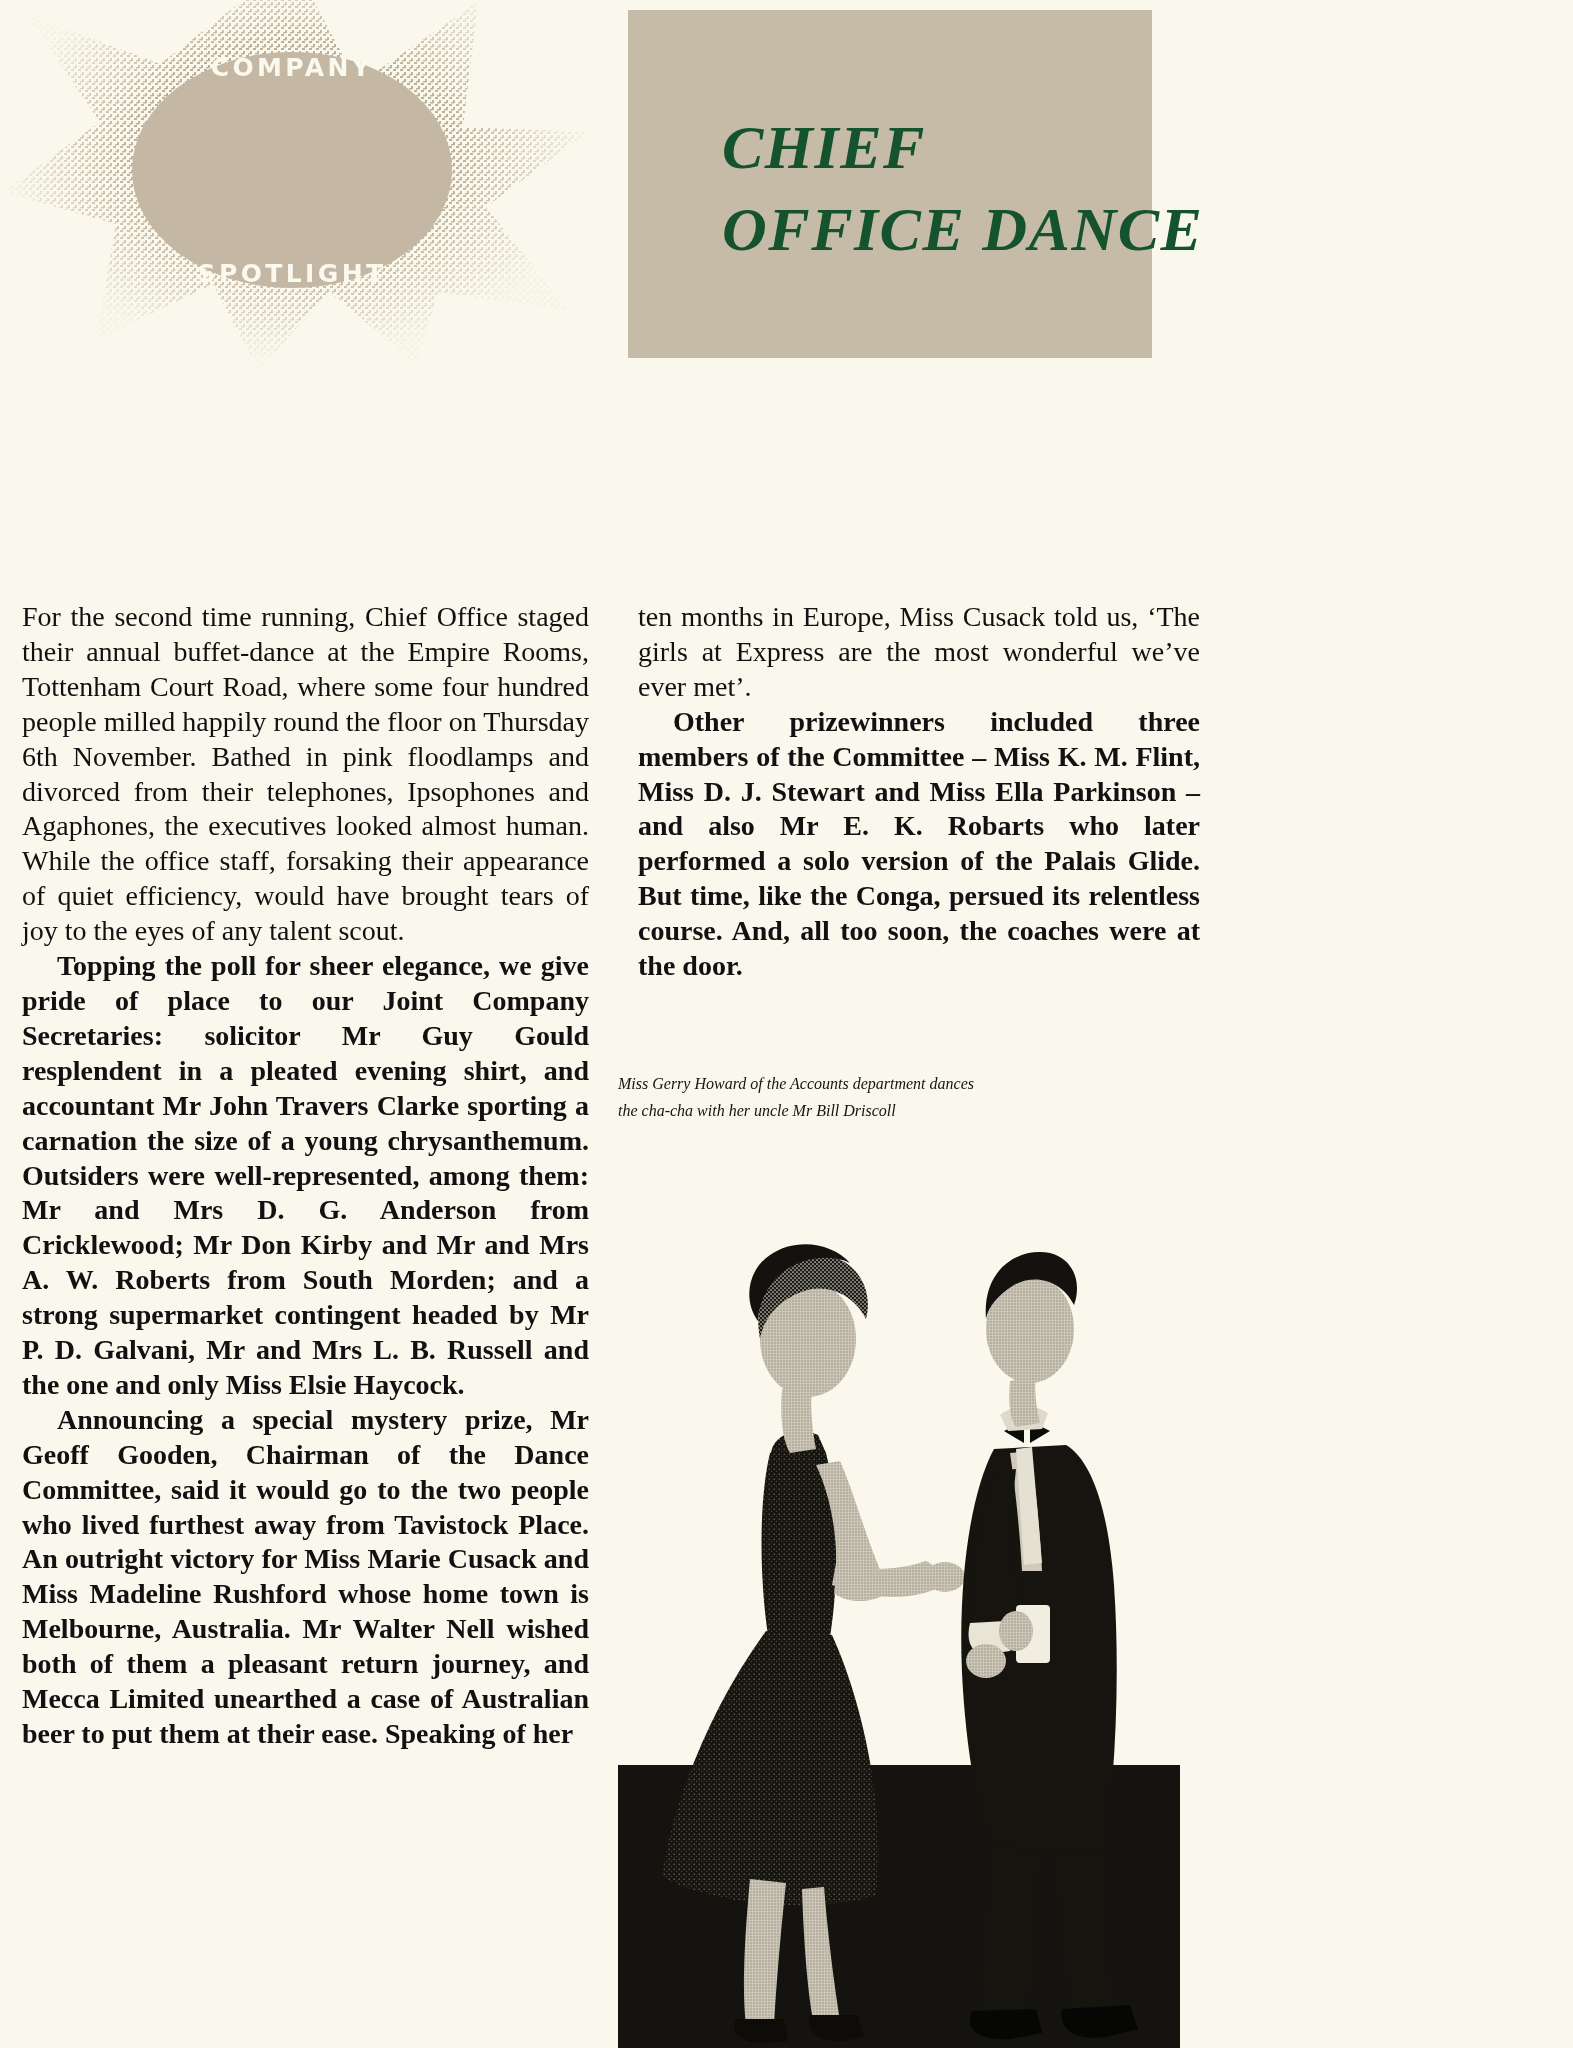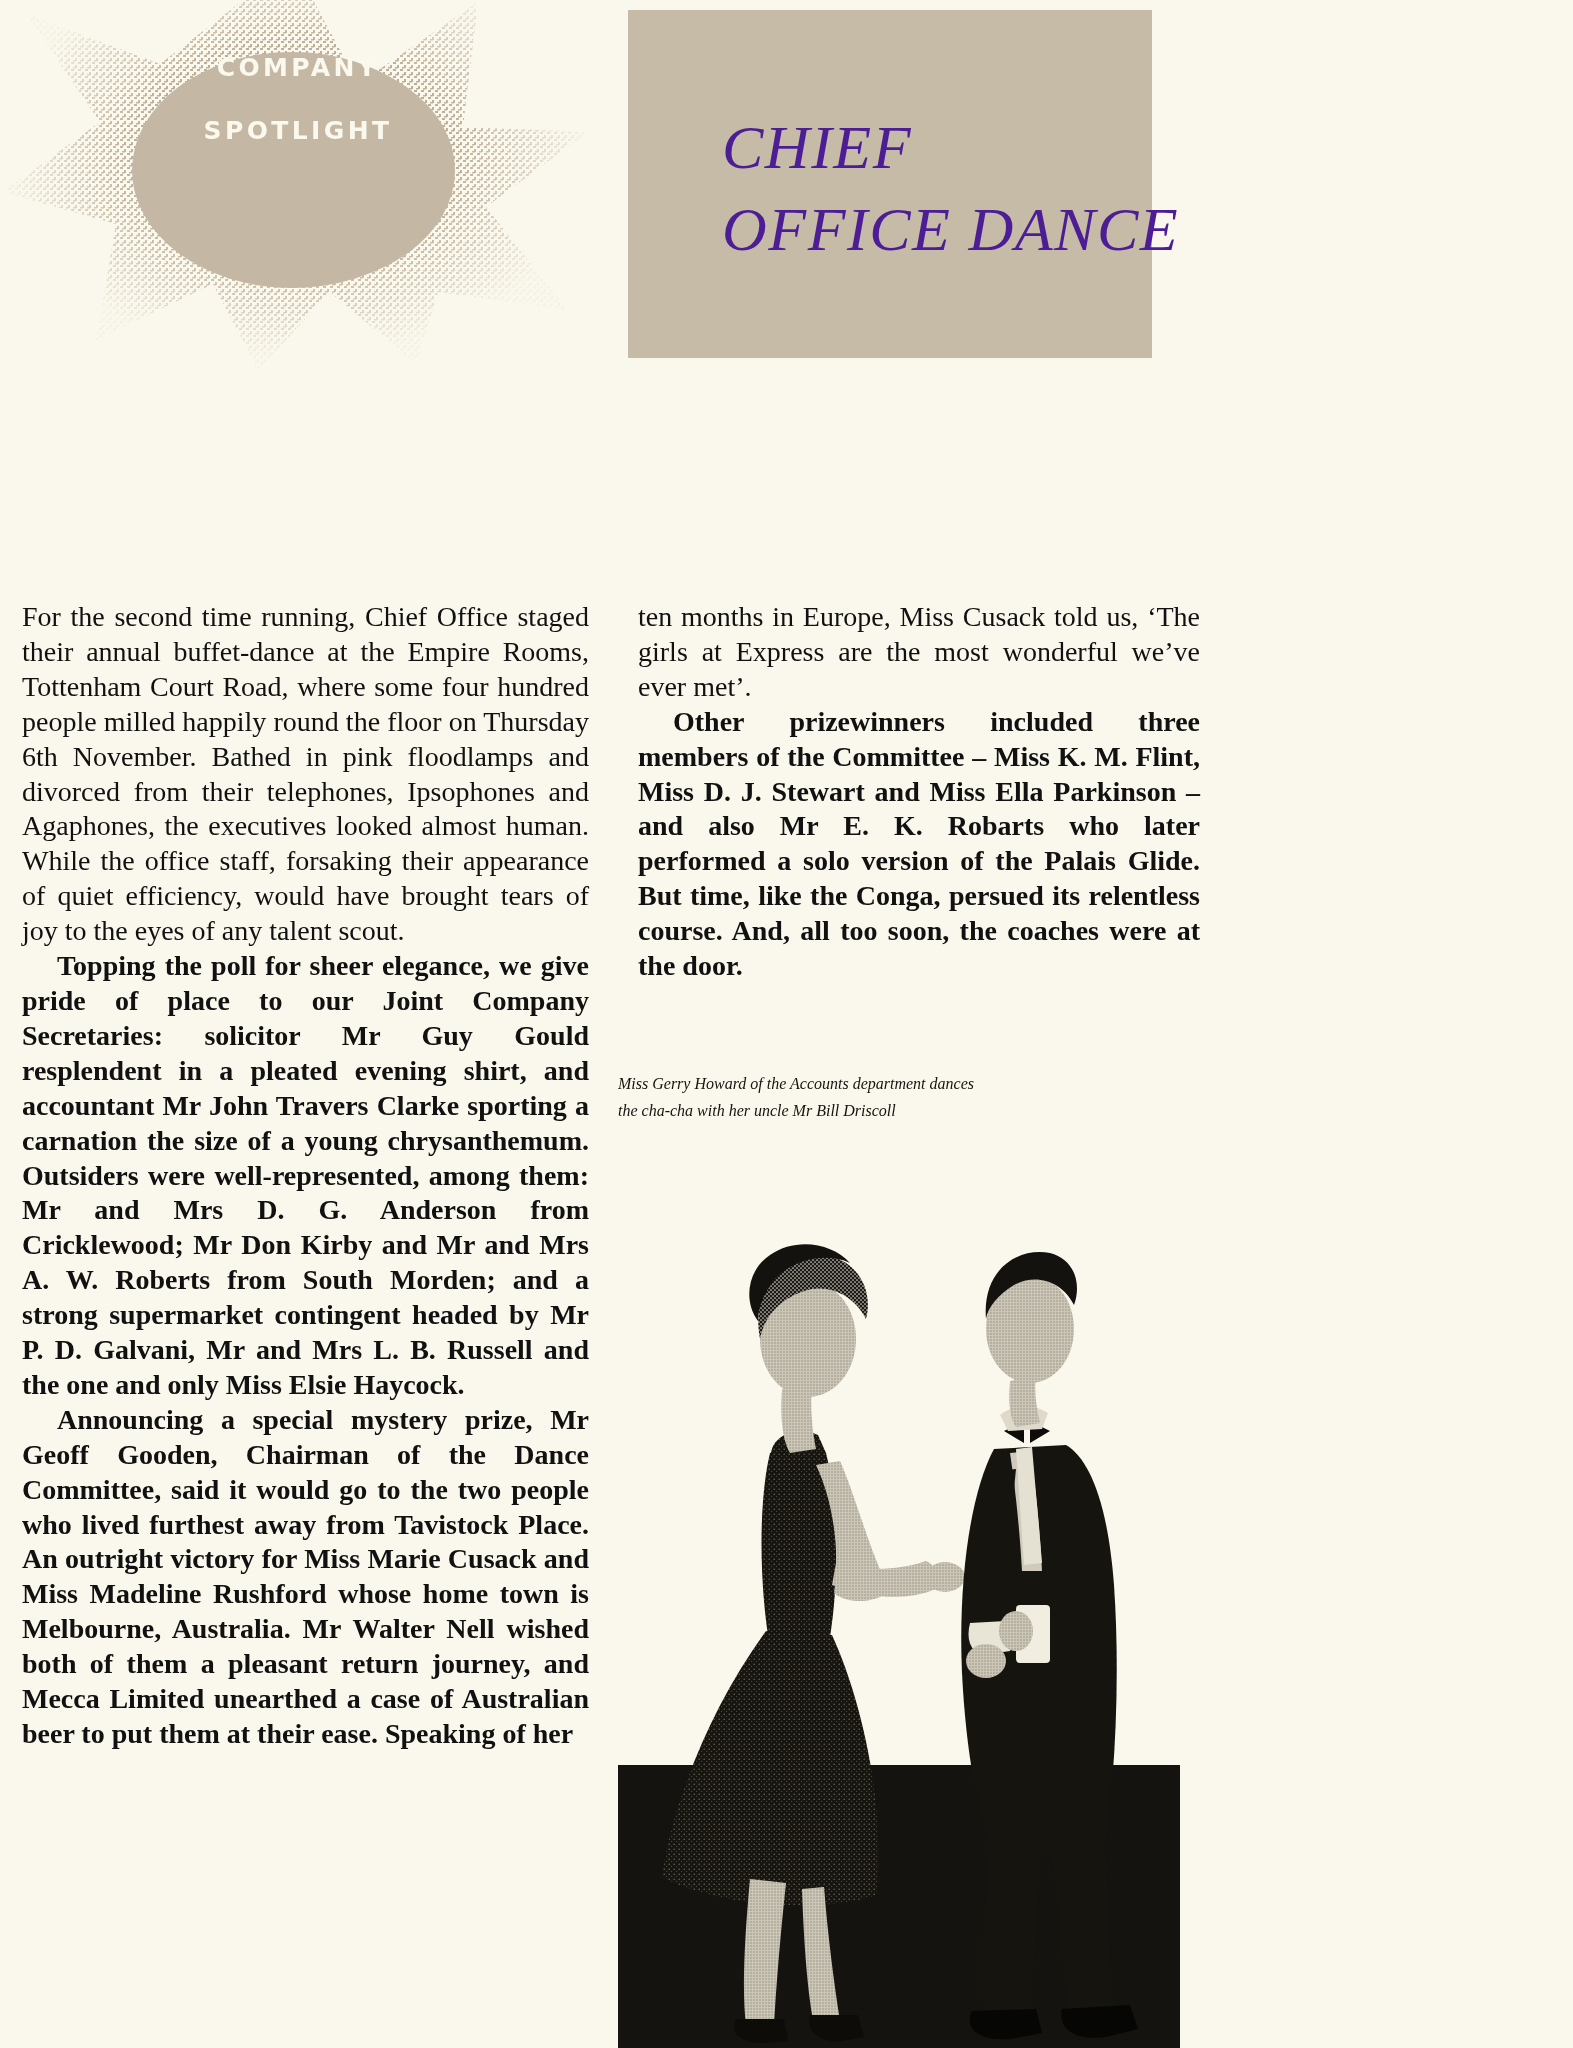--- a/index.html
+++ b/index.html
@@ -10,41 +10,41 @@
     color:#111;
     position:relative;
     overflow:hidden;
   }
   .page{position:absolute;inset:0;}
 
   
   .sunburst-wrap{position:absolute;left:8px;top:-8px;width:600px;height:380px;}
   .sunburst-svg{position:absolute;left:0;top:0;}
   .badge-oval{
-    position:absolute;left:133px;top:63px;width:314px;height:231px;
+    position:absolute;left:127px;top:63px;width:314px;height:231px;
     background:#c4b8a4;border-radius:50%;
-    display:flex;flex-direction:column;align-items:center;justify-content:flex-start;
+    display:flex;flex-direction:column;align-items:center;justify-content:space-between;
   }
   .badge-line{
     font-family:"DejaVu Sans",sans-serif;
     font-weight:bold;color:#fbf9ee;
     font-size:25px;letter-spacing:3.4px;line-height:1;
   }
   .badge-line.l1{margin-bottom:38px;}
 
   
   .title-block{
     position:absolute;left:628px;top:10px;width:524px;height:348px;
     background:#c6bba7;
   }
   .title-inner{position:absolute;left:94px;top:96px;width:420px;}
   .title-line{
     font-family:"Liberation Serif",serif;
-    font-style:italic;font-weight:400;
-    font-size:62px;line-height:1.33;color:#4c1d95;
+    font-style:italic;font-weight:700;
+    font-size:62px;line-height:1.33;color:#14532d;
     letter-spacing:1.5px;white-space:nowrap;
   }
 
   
   .col{
     position:absolute;top:600px;
     font-size:28px;line-height:34.9px;
     text-align:justify;text-justify:inter-word;
     hyphens:none;
   }

